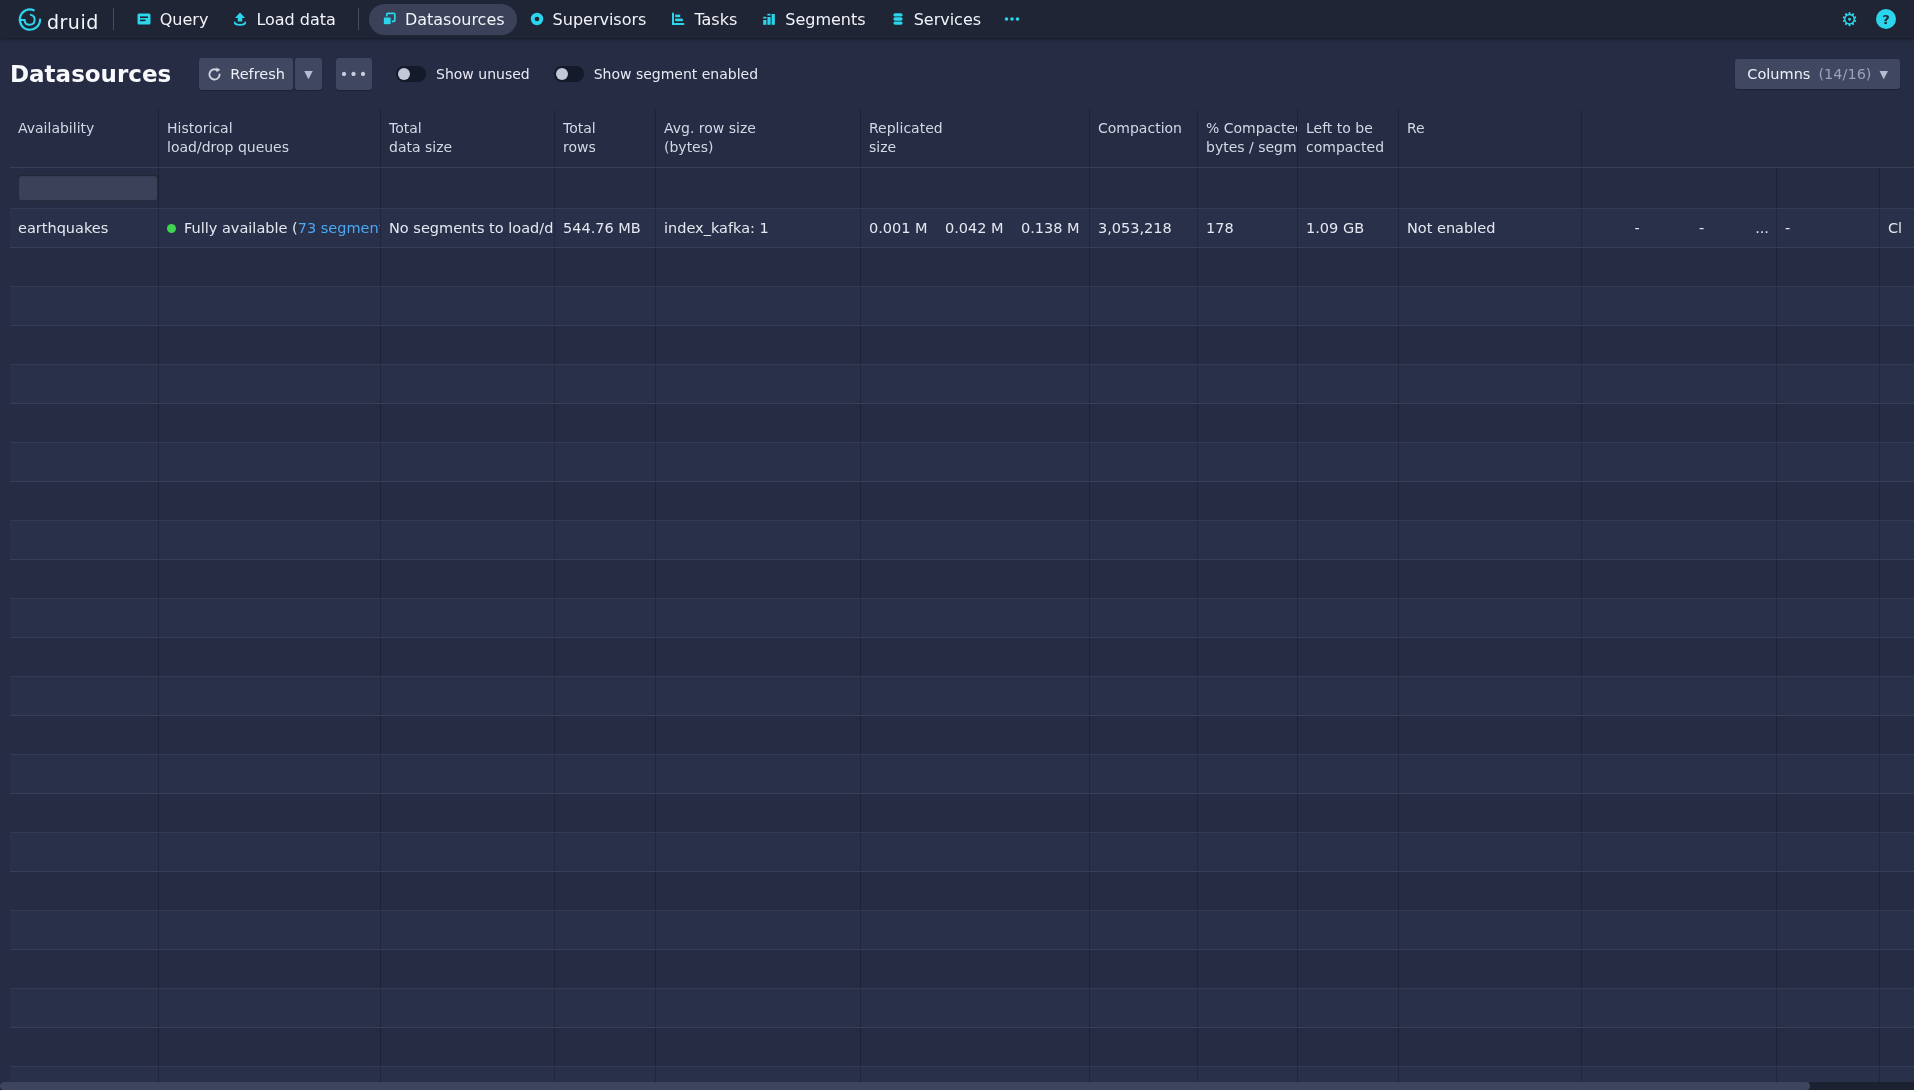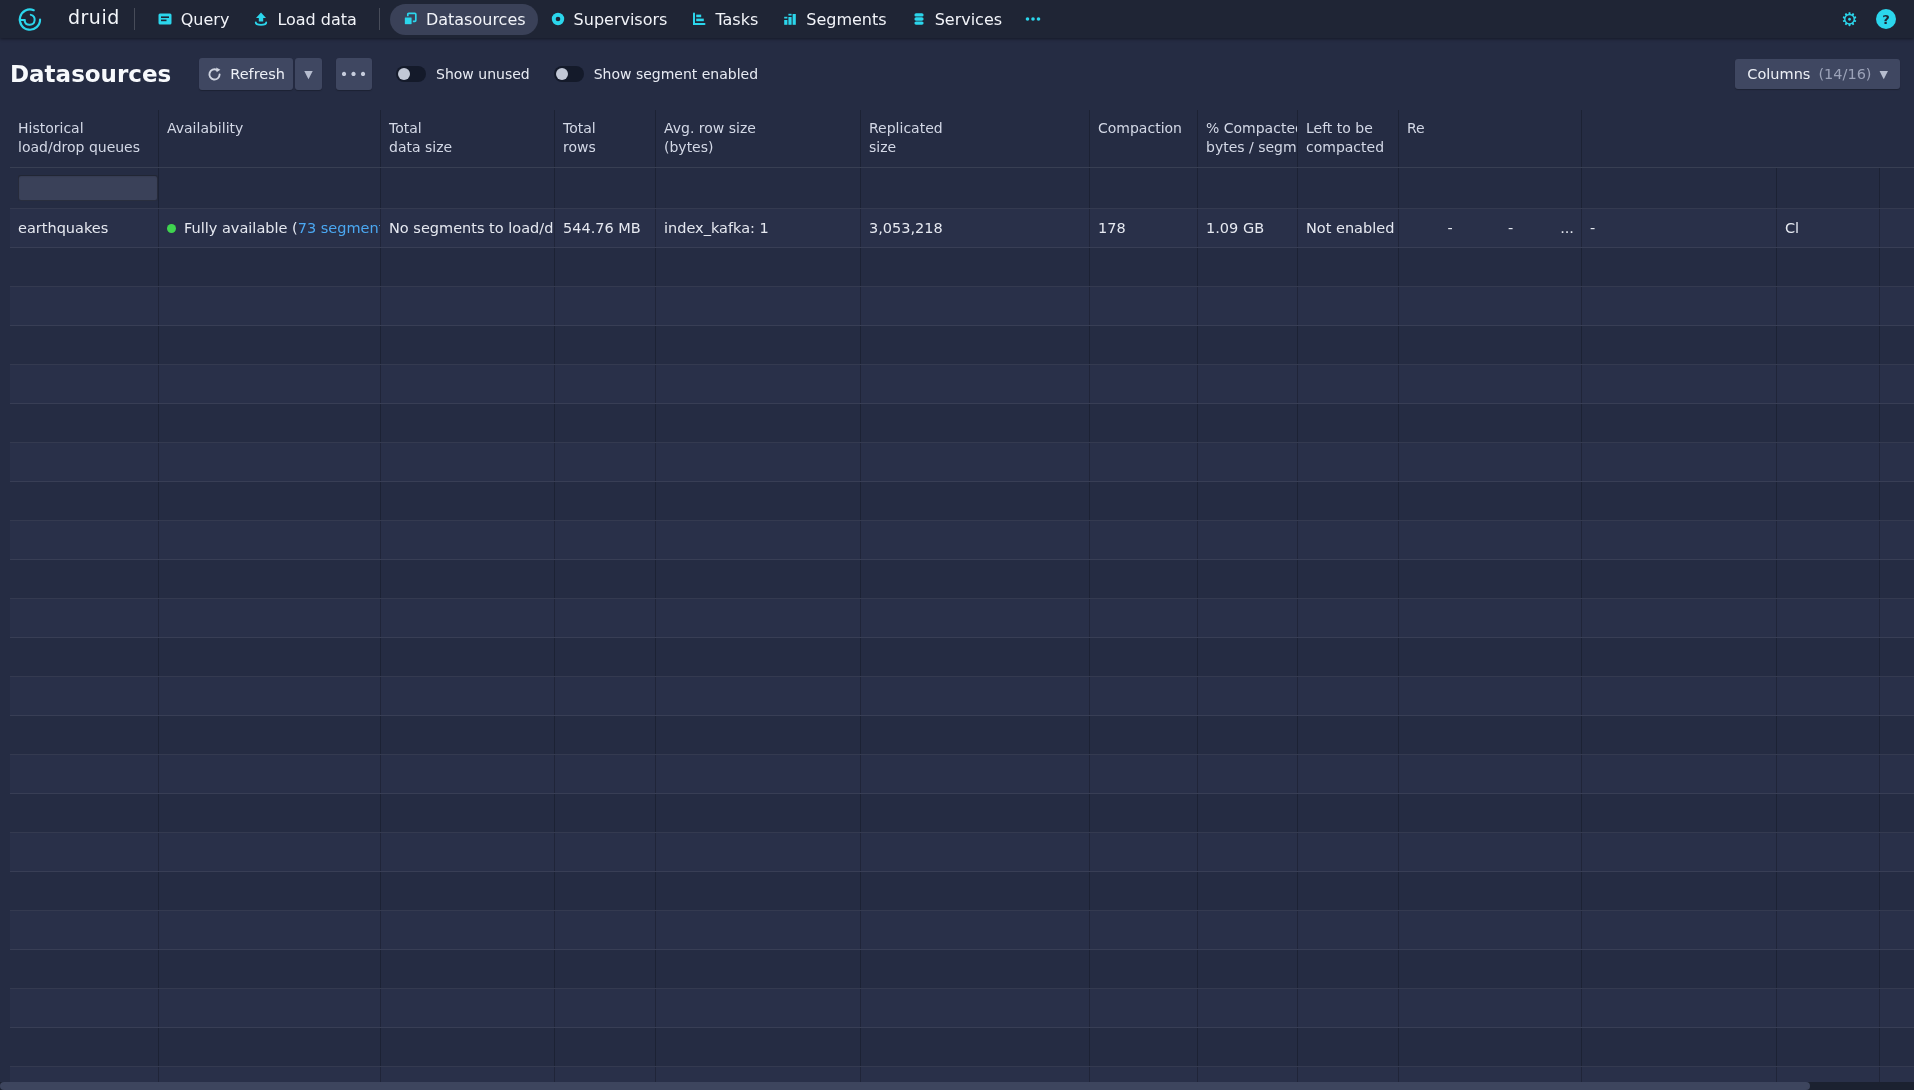--- a/index.html
+++ b/index.html
@@ -20,21 +20,21 @@
     --cols:149px 222px 174px 101px 205px 229px 108px 100px 101px 183px 195px 103px 154px;
   }
 
   
   .navbar{
     height:38px; background:var(--navbar);
     display:flex; align-items:center; padding:0 12px;
     box-shadow:0 1px 3px rgba(0,0,0,0.45);
     position:relative; z-index:5;
   }
-  .logo{ display:flex; align-items:flex-start; gap:25px; padding:0 4px; }
+  .logo{ display:flex; align-items:flex-end; gap:4px; padding:0 4px; }
   .logo-text{ color:#f4f7fb; font-size:19px; letter-spacing:0.5px; }
   .nav-divider{ width:1px; height:22px; background:rgba(255,255,255,0.18); margin:0 10px; }
   .nav-item{
     display:flex; align-items:center; gap:8px;
     padding:6px 12px; border-radius:17px;
     font-size:16px; color:#f2f4f9; cursor:pointer; white-space:nowrap;
   }
   .nav-item.active{ background:#3a4158; }
   .nav-item svg{ flex:0 0 auto; }
   .nav-more{ padding:6px 10px; display:flex; align-items:center; }
@@ -264,24 +264,24 @@
     <span>Columns</span>
     <span class="dim">(14/16)</span>
     <span class="caret">▼</span>
   </button>
 </div>
 
 <div class="table">
 
   <div class="grid thead" id="thead">
       <div class="cell" style="display: block;">
+        <div class="th">Availability</div>
+      </div>
+      <div class="cell" style="display: block;">
         <div class="th">Historical<br>load/drop queues</div>
-      </div>
-      <div class="cell" style="display: block;">
-        <div class="th">Availability</div>
       </div>
       <div class="cell" style="display: block;">
         <div class="th">Total<br>data size</div>
       </div>
       <div class="cell" style="display: block;">
         <div class="th">Total<br>rows</div>
       </div>
       <div class="cell" style="display: block;">
         <div class="th">Avg. row size<br>(bytes)</div>
       </div>
@@ -330,20 +330,25 @@
         <span class="link">73 segments</span>
     </div>
     <div class="cell">
       <span>No segments to load/drop</span>
     </div>
     <div class="cell">
       <span>544.76 MB</span>
     </div>
     <div class="cell">
       <span>index_kafka: 1</span>
+    </div>
+    <div class="cell trip">
+      <span>0.001 M</span>
+      <span>0.042 M</span>
+      <span>0.138 M</span>
     </div>
     <div class="cell">
       <span>3,053,218</span>
     </div>
     <div class="cell">
       <span>178</span>
     </div>
     <div class="cell">
       <span>1.09 GB</span>
     </div>

